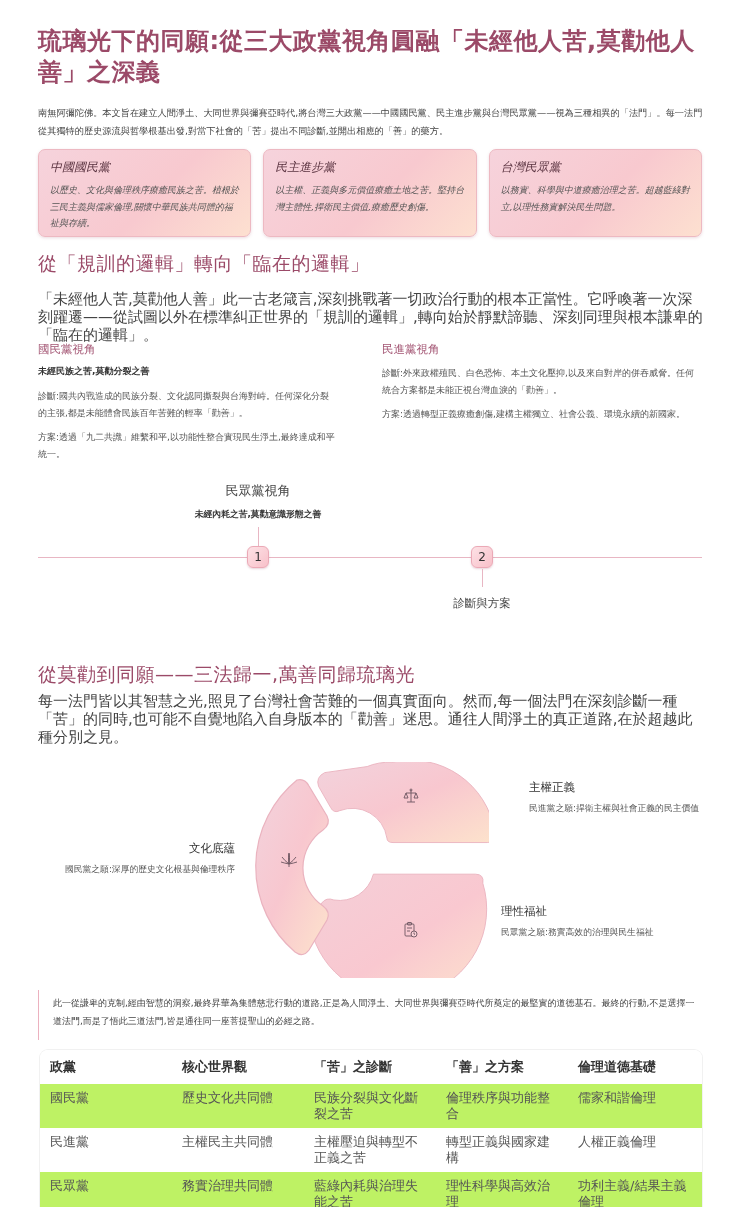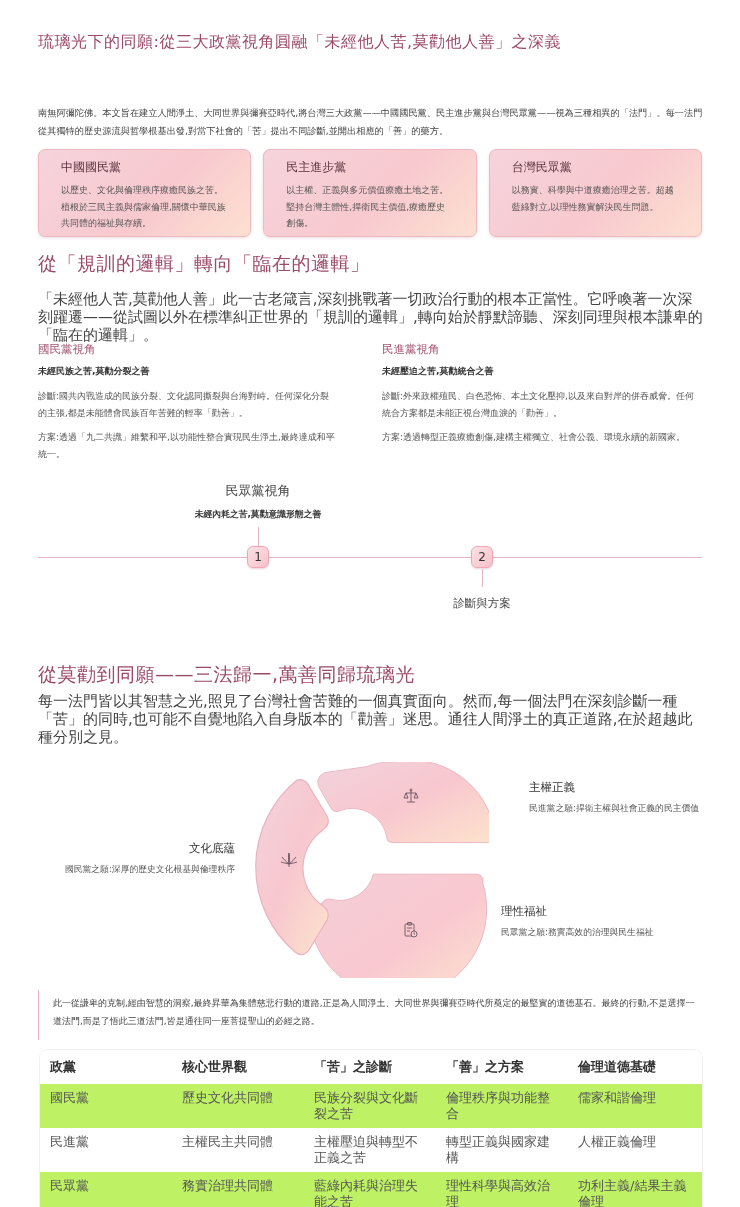--- a/index.html
+++ b/index.html
@@ -6,33 +6,34 @@
   html, body { width: 740px; background: #ffffff; }
   body {
     font-family: "DejaVu Sans", "Liberation Sans", sans-serif;
     color: #444;
     position: relative;
     height: 1207px;
     overflow: hidden;
   }
   h1 {
     position: absolute; left: 38px; top: 26px; width: 680px;
-    font-size: 16px; line-height: 31px; font-weight: 400;
+    font-size: 24px; line-height: 31px; font-weight: 700;
     color: #9b4a68; letter-spacing: 0.5px;
   }
   .intro {
     position: absolute; left: 38px; top: 104px; width: 666px;
     font-size: 9.2px; line-height: 18px; color: #444;
   }
   .cards { position: absolute; left: 38px; top: 149px; width: 664px; height: 88px; display: flex; gap: 12px; }
   .card {
-    flex: 1; border-radius: 7px; padding: 9px 22px;
+    flex: 1; border-radius: 7px; padding: 9px 11px;
     background: linear-gradient(135deg, #f6d3dc 0%, #f8c9cf 55%, #fde0d0 100%);
     border: 1px solid #edb9c2;
     box-shadow: 0 1px 3px rgba(180,110,130,0.25);
+    font-style: italic;
   }
   .card-title { font-size: 12px; color: #5a3340; margin-bottom: 6px; }
   .card-text { font-size: 9px; line-height: 16.5px; color: #555; }
   h2 {
     position: absolute; font-size: 19px; font-weight: 400; color: #9b4a68; letter-spacing: 0.5px;
   }
   .para { position: absolute; font-size: 15px; line-height: 18px; color: #444; }
   .col { position: absolute; width: 300px; }
   .col-title { font-size: 11.5px; color: #a35573; margin-bottom: 8px; }
   .col-sub { font-size: 9px; font-weight: 700; color: #333; margin-bottom: 10px; }
@@ -96,21 +97,20 @@
 
 <div class="col" style="left:38px; top:342px;">
   <div class="col-title">國民黨視角</div>
   <div class="col-sub">未經民族之苦,莫勸分裂之善</div>
   <div class="col-text">診斷:國共內戰造成的民族分裂、文化認同撕裂與台海對峙。任何深化分裂的主張,都是未能體會民族百年苦難的輕率「勸善」。</div>
   <div class="col-text">方案:透過「九二共識」維繫和平,以功能性整合實現民生淨土,最終達成和平統一。</div>
 </div>
 
 <div class="col" style="left:382px; top:342px; width:320px;">
   <div class="col-title">民進黨視角</div>
-  <div class="col-sub">未經壓迫之苦,莫勸統合之善</div>
   <div class="col-text">診斷:外來政權殖民、白色恐怖、本土文化壓抑,以及來自對岸的併吞威脅。任何統合方案都是未能正視台灣血淚的「勸善」。</div>
   <div class="col-text">方案:透過轉型正義療癒創傷,建構主權獨立、社會公義、環境永續的新國家。</div>
 </div>
 
 <div class="center-text" style="left:158px; top:482px; width:200px;">
   <div style="font-size:13px; color:#444; margin-bottom:9px;">民眾黨視角</div>
   <div style="font-size:8.8px; font-weight:700; color:#333;">未經內耗之苦,莫勸意識形態之善</div>
 </div>
 <div class="tl-stem" style="left:258px; top:527px; height:20px;"></div>
 <div class="tl-line"></div>

